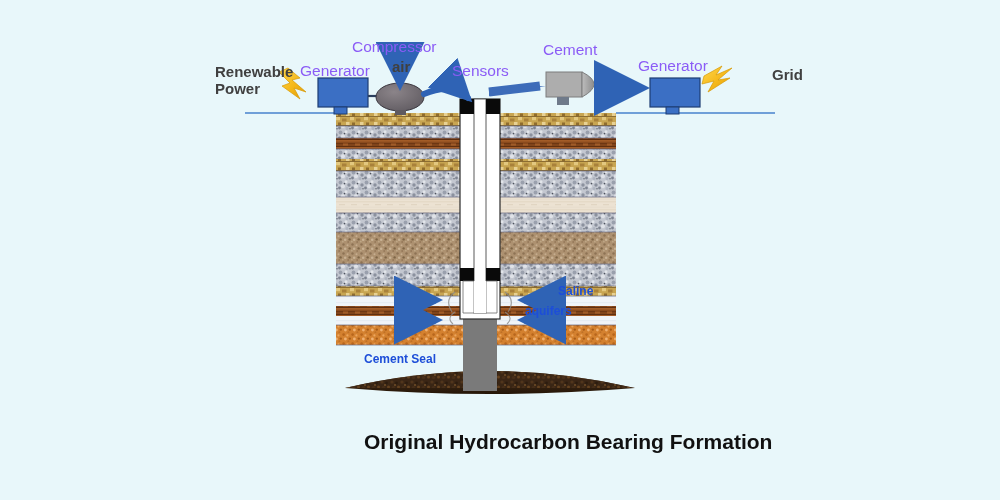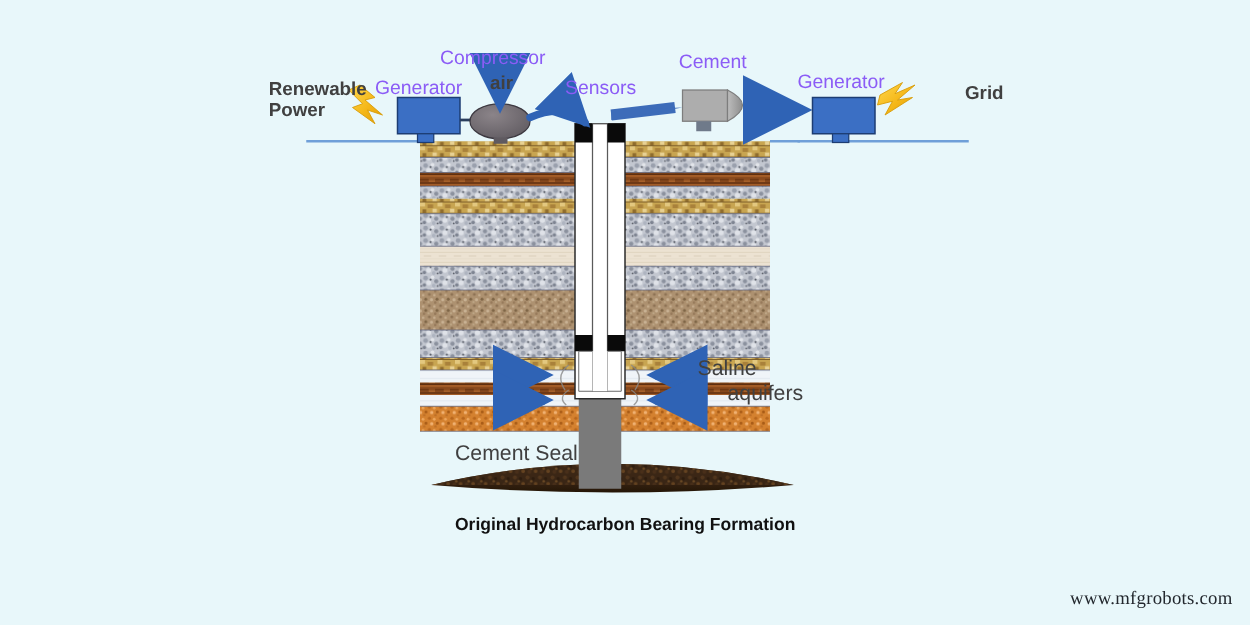--- a/index.html
+++ b/index.html
@@ -14,22 +14,22 @@
   svg#diagram { position:absolute; left:0; top:0; width:1000px; height:500px; }
 
   .lbl {
     position:absolute;
     color:#1b1b1b;
     white-space:pre;
     line-height:1.15;
   }
   .lbl-light { font-weight:400; font-size:15.5px; color:#8b5cf6; }
   .lbl-bold  { font-weight:700; font-size:15px; color:#404040; }
-  .lbl-cap   { font-weight:400; font-size:17px; color:#404040; }
-  .lbl-title { font-weight:700; font-size:14px; color:#111; }
+  .lbl-cap   { font-weight:700; font-size:12px; color:#1d4ed8; }
+  .lbl-title { font-weight:700; font-size:21px; color:#111;margin-top:19px; }
 
   #watermark {
     position:absolute;
     right:14px; bottom:12px;
     font-family:"Liberation Serif", serif;
     font-size:15px;
     color:#23282e;
     letter-spacing:.2px;
   }
 </style>
@@ -274,20 +274,19 @@
   <div class="lbl lbl-light" style="left:452px; top:62px;">Sensors</div>
 
   <div class="lbl lbl-light" style="left:543px; top:41px;">Cement</div>
 
   <div class="lbl lbl-light" style="left:638px; top:57px;">Generator</div>
 
   <div class="lbl lbl-bold" style="left:740px; top:66px;margin-left:32px;">Grid</div>
 
   <div class="lbl lbl-cap" style="left:558px; top:285px;">Saline</div>
 
-  <div class="lbl lbl-cap" style="left:582px; top:305px;">aquifers</div>
+  <div class="lbl lbl-cap" style="left:525px; top:305px;">aquifers</div>
 
   <div class="lbl lbl-cap" style="left:364px; top:353px;text-align:right;">Cement Seal</div>
 
   <div class="lbl lbl-title" style="left:364px; top:411px;">Original Hydrocarbon Bearing Formation</div>
 
-  <div id="watermark">www.mfgrobots.com</div>
 </div>
 
 </body></html>

